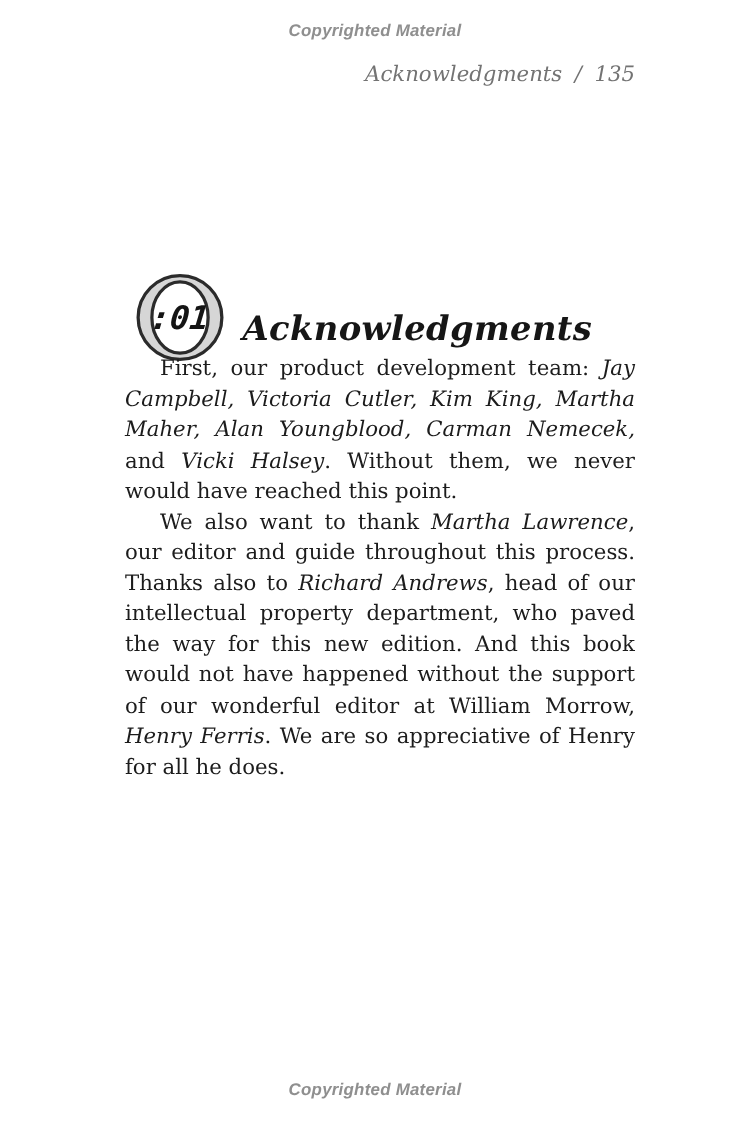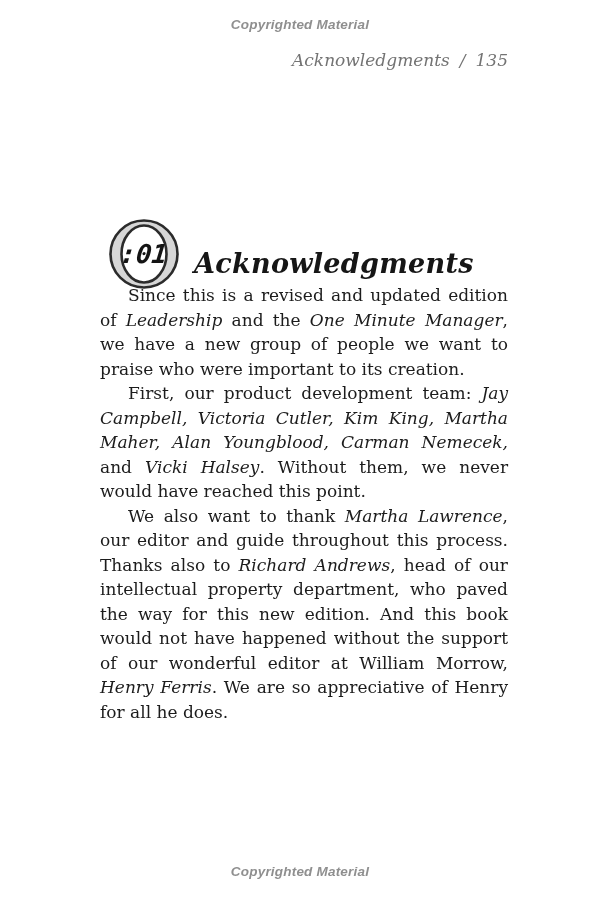--- a/index.html
+++ b/index.html
@@ -104,20 +104,19 @@
       <svg width="72" height="72" viewBox="0 0 72 72" aria-hidden="true">
         <circle cx="36" cy="36" r="33.5" fill="#d6d6d6" stroke="#2b2b2b" stroke-width="2.6"></circle>
         <ellipse cx="36" cy="36" rx="22.5" ry="28.5" fill="#ffffff" stroke="#2b2b2b" stroke-width="2.6"></ellipse>
         <text x="36" y="45" text-anchor="middle" class="seg-text" font-size="26" fill="#141414" transform="skewX(-6)" transform-origin="36 36">:01</text>
       </svg>
     </span>
     <h1 class="chapter-title">Acknowledgments</h1>
   </div>
 
   <div class="body-text">
-      <p class="para"><span>Since this is a revised and updated edition of </span><em>Leadership</em><span> and the </span><em>One Minute Manager</em><span>, we have a new group of people we want to praise who were important to its creation.</span></p>
       <p class="para"><span>First, our product development team: </span><em>Jay Campbell, Victoria Cutler, Kim King, Martha Maher, Alan Youngblood, Carman Nemecek,</em><span> and </span><em>Vicki Halsey</em><span>. Without them, we never would have reached this point.</span></p>
       <p class="para"><span>We also want to thank </span><em>Martha Lawrence</em><span>, our editor and guide throughout this process. Thanks also to </span><em>Richard Andrews</em><span>, head of our intellectual property department, who paved the way for this new edition. And this book would not have happened without the support of our wonderful editor at William Morrow, </span><em>Henry Ferris</em><span>. We are so appreciative of Henry for all he does.</span></p>
     </div>
 
   <div class="watermark bottom">Copyrighted Material</div>
 
 </div>
 
 </body></html>

